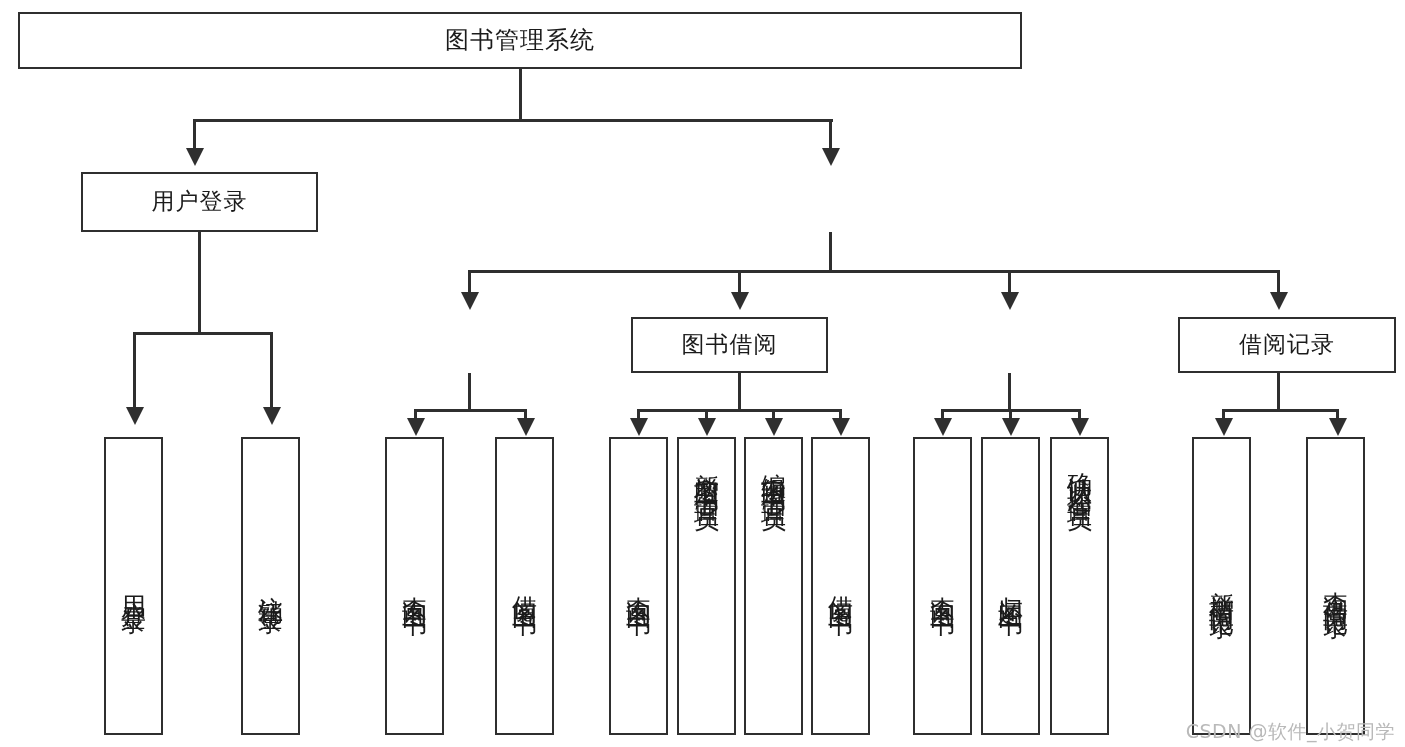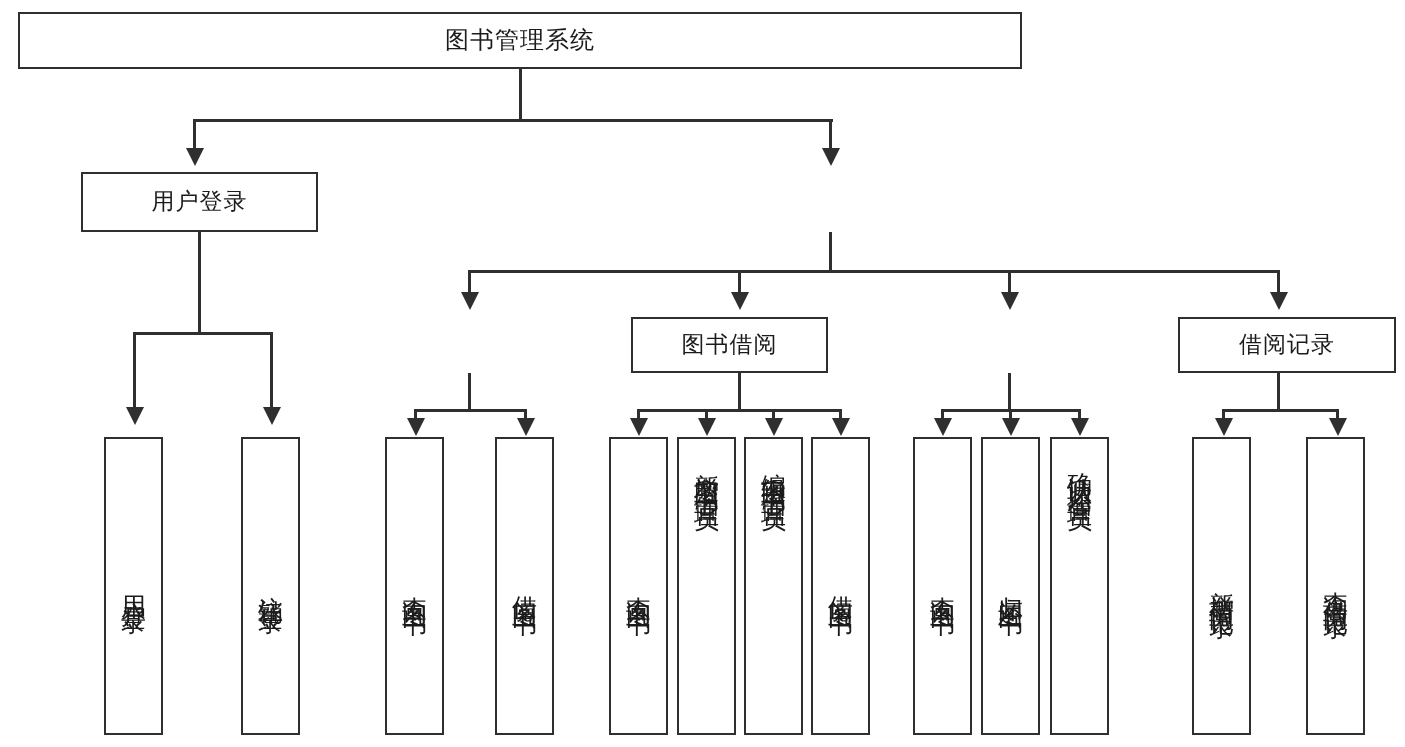--- a/index.html
+++ b/index.html
@@ -210,14 +210,15 @@
     <span class="label">确认归还（管理员）</span>
   </div>
 
   <div class="node v mid" style="left:1192px;top:437px;width:59px;height:298px;">
     <span class="label">新增借阅记录</span>
   </div>
   <div class="node v mid" style="left:1306px;top:437px;width:59px;height:298px;">
     <span class="label">查询借阅记录</span>
   </div>
 
+  <div id="watermark">CSDN @软件_小贺同学</div>
 
 </div>
 
 </body></html>

